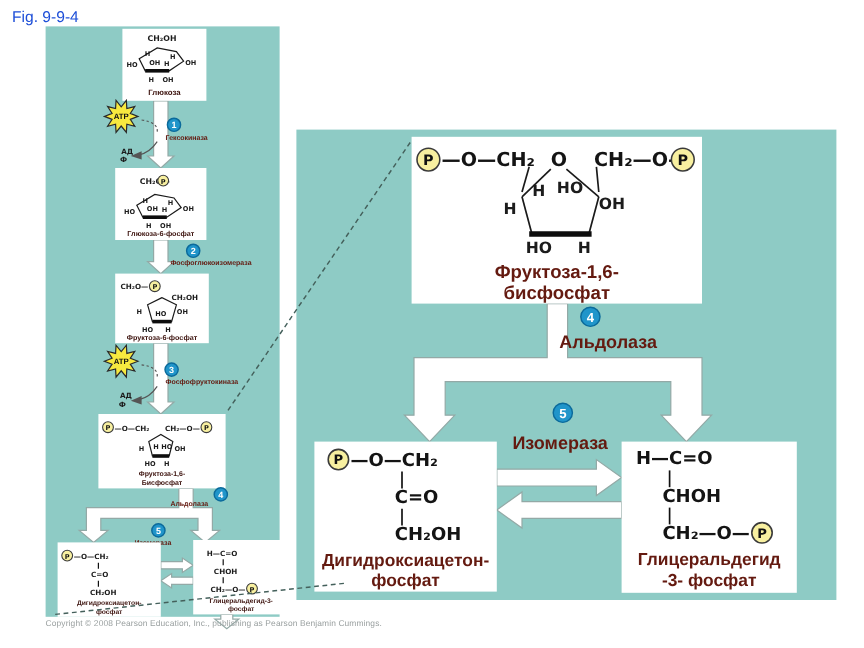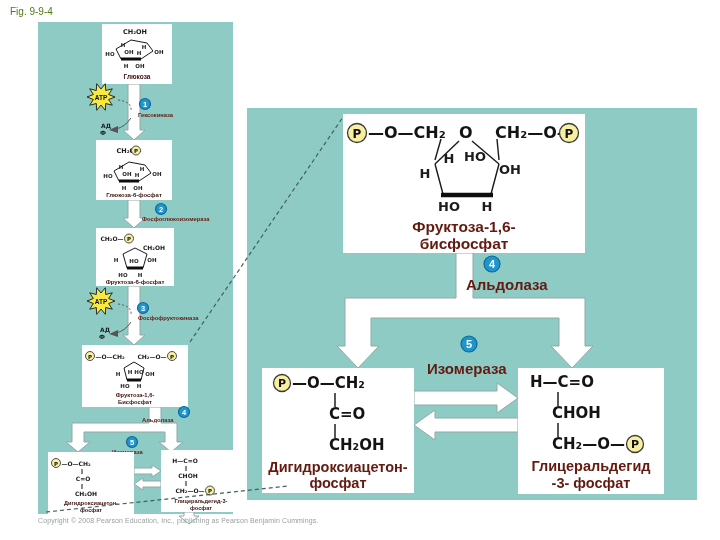--- a/index.html
+++ b/index.html
@@ -1,18 +1,18 @@
 <!DOCTYPE html>
 <html><head>
 <meta charset="utf-8">
 <style>
   html,body{margin:0;padding:0;}
   body{width:720px;height:540px;background:#fff;position:relative;overflow:hidden;
        font-family:"Liberation Sans","DejaVu Sans",sans-serif;}
-  #fig-label{position:absolute;left:10px;top:6px;font-size:10px;color:#4d7c0f;}
+  #fig-label{position:absolute;left:10px;top:6px;font-size:13px;color:#1d4ed8;}
   #copyright{position:absolute;left:38px;top:517px;font-size:7px;color:#9aa0a0;letter-spacing:.1px;}
   svg{position:absolute;overflow:visible;}
   #left-svg{left:38px;top:22px;}
   #right-svg{left:247px;top:108px;}
   #overlay-svg{left:0;top:0;}
   .panelbg{fill:#8ecbc5;}
   .wbox{fill:#ffffff;}
   .blkarrow{fill:#ffffff;stroke:#93a9a6;stroke-width:1;}
   .ringline{stroke:#1a1a1a;stroke-width:1;fill:none;}
   .ringline2{stroke:#1a1a1a;stroke-width:1.4;fill:none;}

